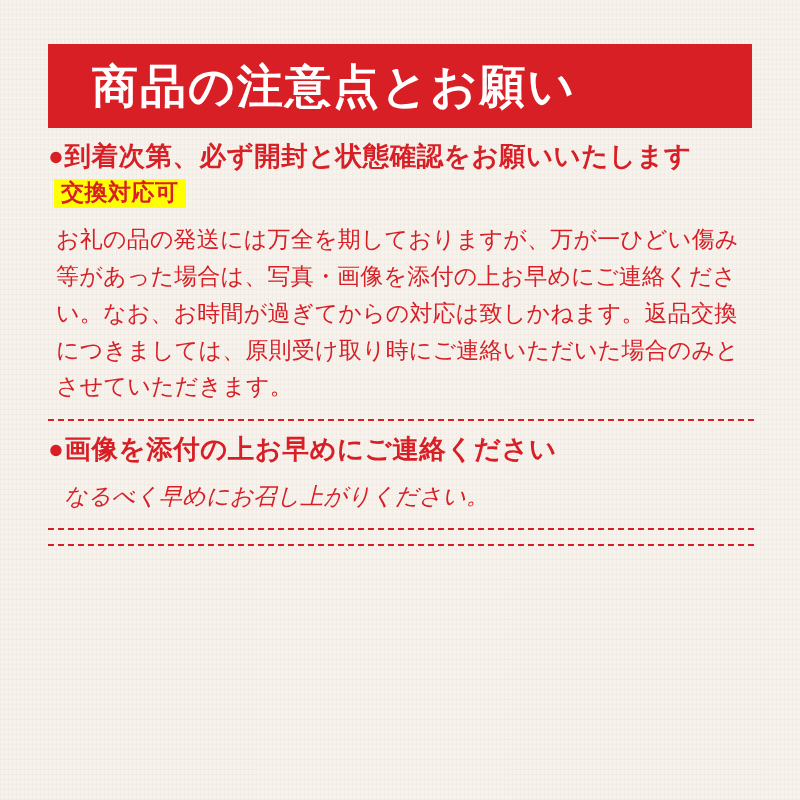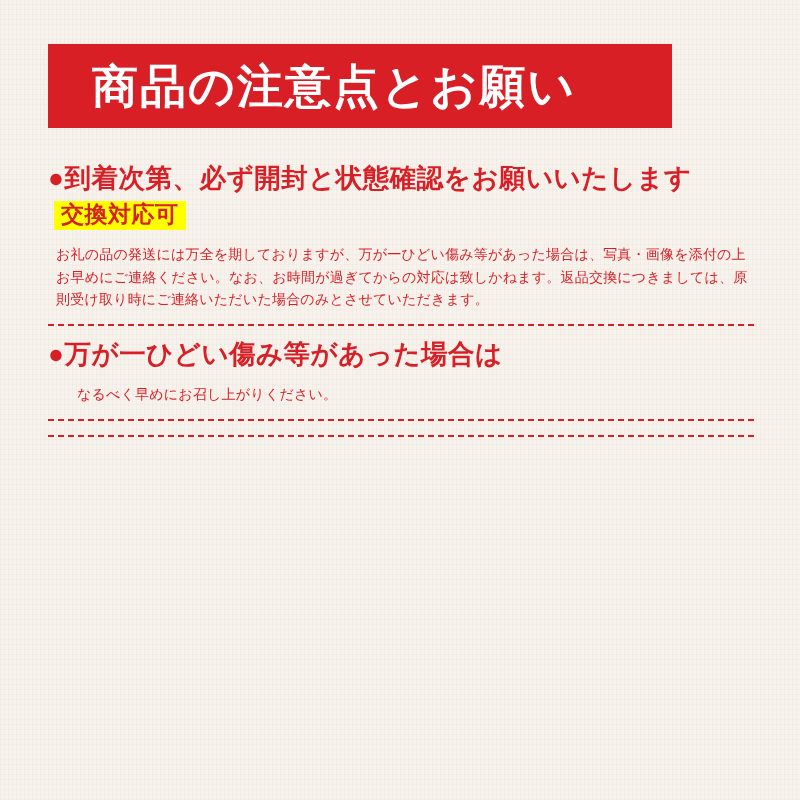--- a/index.html
+++ b/index.html
@@ -22,40 +22,40 @@
     background-image:
       repeating-linear-gradient(90deg, rgba(0,0,0,0.022) 0px, rgba(0,0,0,0.022) 1px, rgba(255,255,255,0) 1px, rgba(255,255,255,0) 4px),
       repeating-linear-gradient(0deg, rgba(0,0,0,0.018) 0px, rgba(0,0,0,0.018) 1px, rgba(255,255,255,0) 1px, rgba(255,255,255,0) 5px);
     box-sizing: border-box;
   }
 
   .title-band {
     position: absolute;
     left: 48px;
     top: 44px;
-    width: 624px;
+    width: 704px;
     height: 84px;
     background: #d81f26;
     display: flex;
     align-items: center;
     padding-left: 44px;
     box-sizing: border-box;
   }
   .title-band .title-text {
     color: #ffffff;
     font-size: 46px;
     font-weight: bold;
     letter-spacing: 2px;
     line-height: 1;
   }
 
   .content {
     position: absolute;
     left: 48px;
-    top: 154px;
+    top: 132px;
     width: 706px;
   }
 
   .head-line {
     color: #d81f26;
     font-size: 26.5px;
     font-weight: bold;
     line-height: 1.38;
     letter-spacing: 0.5px;
     margin: 0;
@@ -69,28 +69,29 @@
     font-weight: bold;
     font-size: 23px;
     padding: 1px 7px 3px 7px;
     margin-left: 6px;
     line-height: 1.1;
     vertical-align: 2px;
   }
 
   .body-text {
     color: #d81f26;
-    font-size: 14px;
+    font-size: 23px;
     line-height: 1.6;
     letter-spacing: 0.2px;
     margin: 10px 0 0 8px;
   }
 
   .body-text.indented {
-    margin-left: 29px;
+    margin-left: 16px;
+    font-style: italic;
   }
 
   .dashed-rule {
     border: 0;
     border-top: 2.5px dashed #d81f26;
     margin: 14px 0 10px 0;
     width: 100%;
   }
 
   .block { margin-bottom: 0; }
@@ -107,21 +108,21 @@
   <div class="content">
 
     <div class="block">
       <p class="head-line first"><span>●</span><span>到着次第、必ず開封と状態確認をお願いいたします</span><span class="hl-badge">交換対応可</span></p>
       <p class="body-text">お礼の品の発送には万全を期しておりますが、万が一ひどい傷み等があった場合は、写真・画像を添付の上お早めにご連絡ください。なお、お時間が過ぎてからの対応は致しかねます。返品交換につきましては、原則受け取り時にご連絡いただいた場合のみとさせていただきます。</p>
     </div>
 
     <hr class="dashed-rule">
 
     <div class="block">
-      <p class="head-line"><span>●</span><span>万が一ひどい傷み等があった場合は</span></p>
+      <p class="head-line"><span>●</span><span>画像を添付の上お早めにご連絡ください</span></p>
       <p class="body-text indented">なるべく早めにお召し上がりください。</p>
     </div>
 
     <hr class="dashed-rule">
 
 
     <hr class="dashed-rule">
 
 
   </div>

